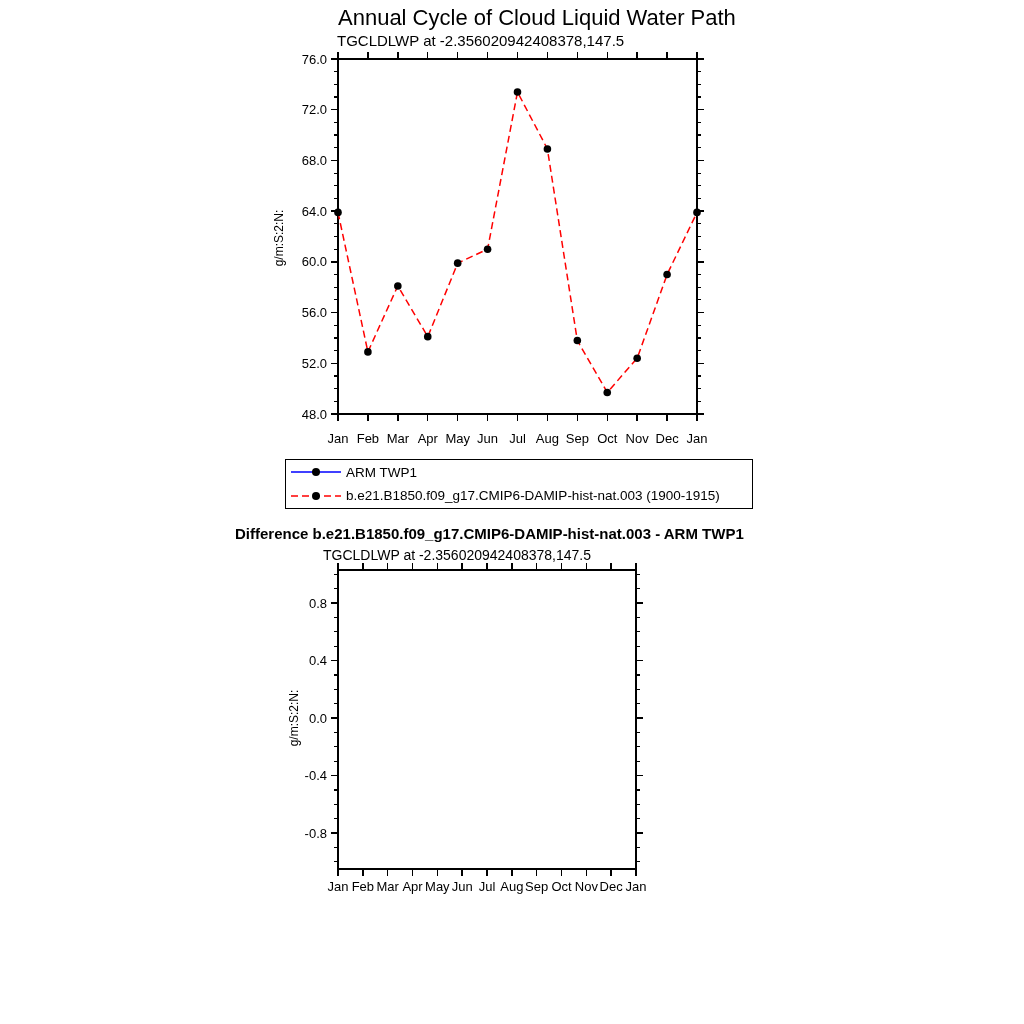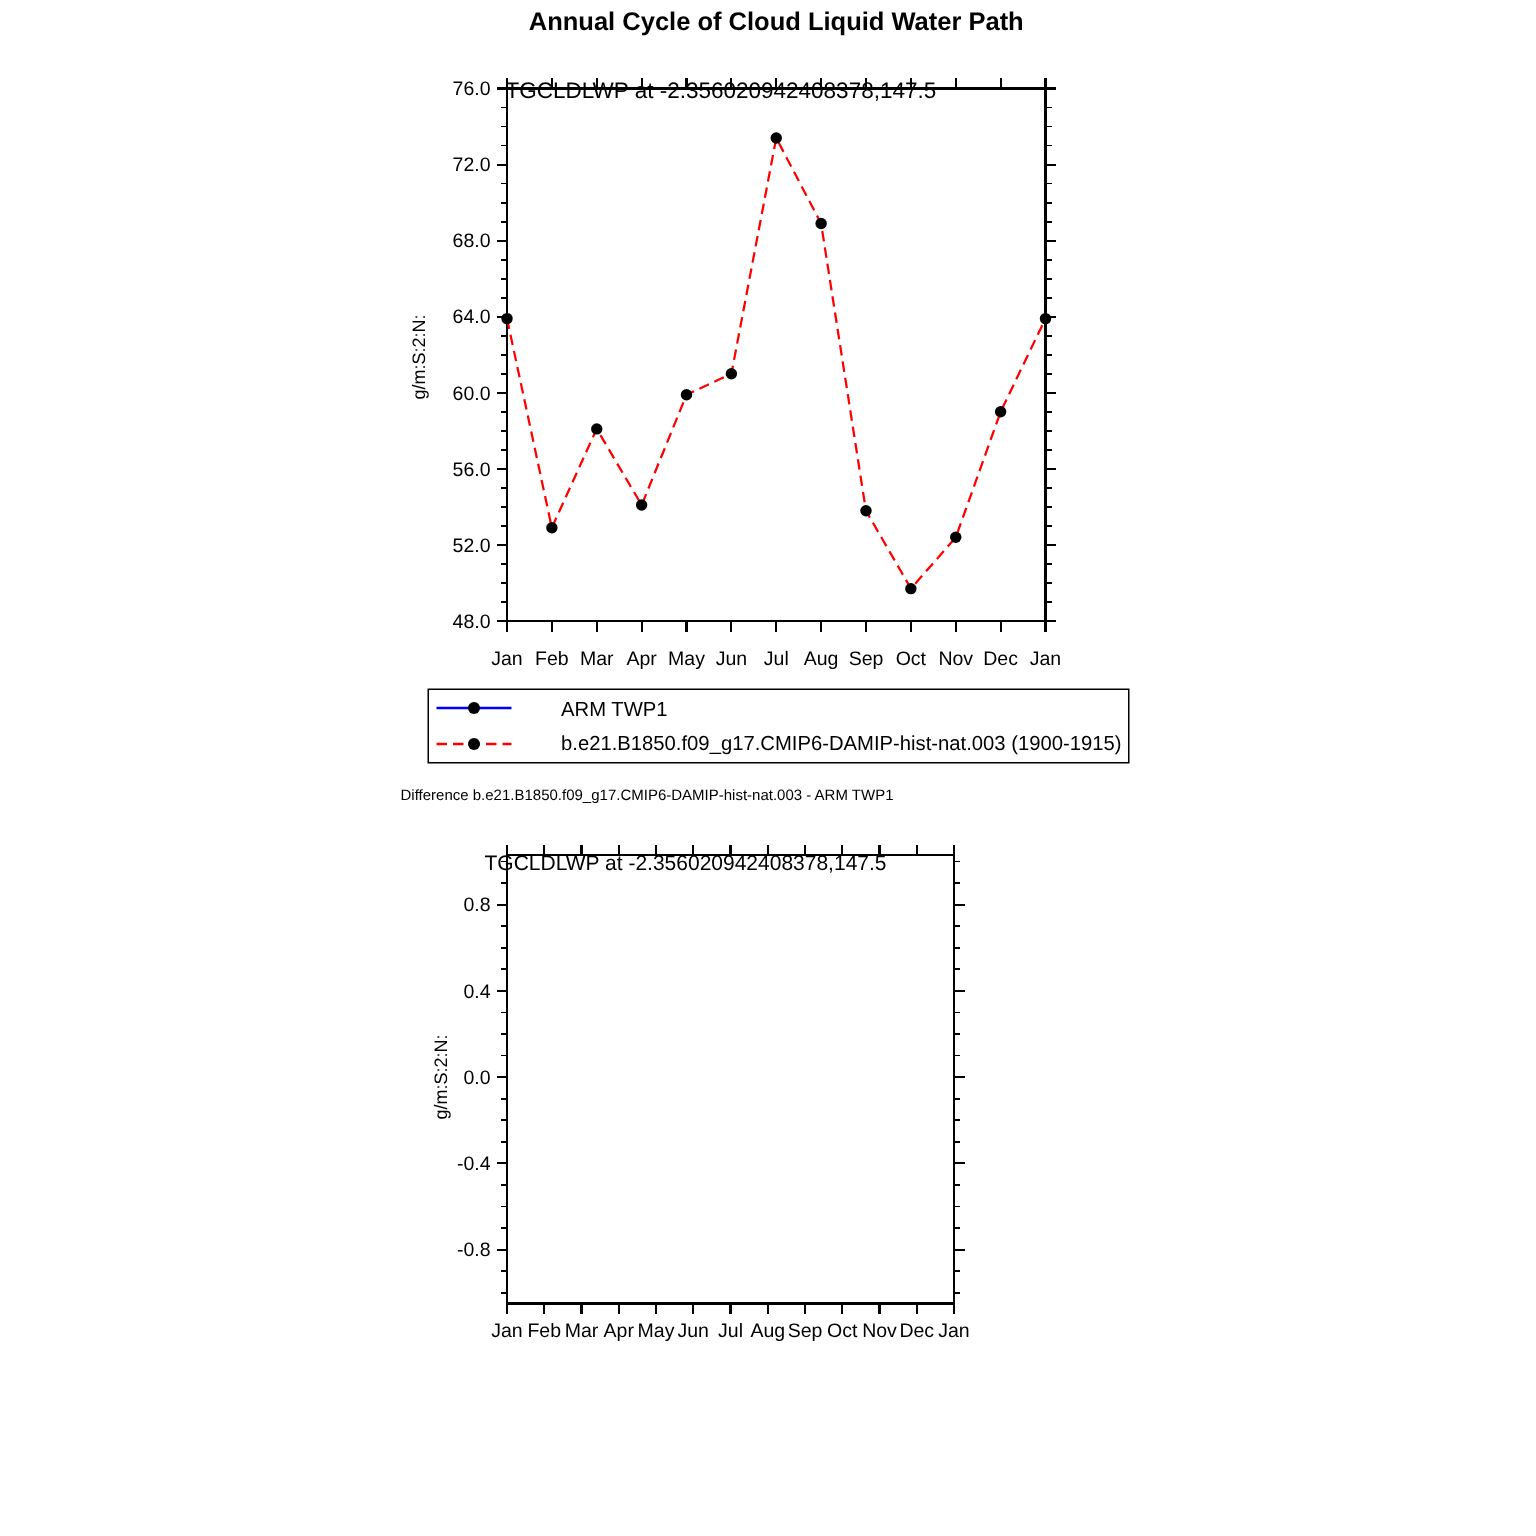--- a/index.html
+++ b/index.html
@@ -1,30 +1,30 @@
 <!DOCTYPE html>
 <html><head>
 <meta charset="utf-8">
 <style>
   * { margin: 0; padding: 0; box-sizing: border-box; }
   html, body { width: 1024px; height: 1024px; background: #ffffff; overflow: hidden; }
   body { position: relative; font-family: "Liberation Sans", sans-serif; color: #000; }
   .abs { position: absolute; white-space: nowrap; }
-  .title-main { font-weight: bold; font-size: 17px; }
-  .title-sub { font-size: 14px; margin-top: 20px; }
-  .title-diff { font-weight: normal; font-size: 10px; margin-left: 32px; }
+  .title-main { font-weight: normal; font-size: 22px; }
+  .title-sub { font-size: 14px; }
+  .title-diff { font-weight: bold; font-size: 15px; }
   .ylab { font-size: 12px; transform: translate(-50%, -50%) rotate(-90deg); }
   #plots { position: absolute; left: 0; top: 0; }
   #plots text { font-family: "Liberation Sans", sans-serif; font-size: 13px; fill: #000; }
   .legend-box {
     position: absolute; left: 285px; top: 459px; width: 468px; height: 50px;
     border: 1px solid #000; display: flex; flex-direction: column; justify-content: space-evenly;
     background: #fff;
   }
-  .legend-row { display: flex; align-items: center; height: 22px; gap: 28px; }
+  .legend-row { display: flex; align-items: center; height: 22px; }
   .legend-row svg { margin-left: 2px; flex: 0 0 auto; }
   .legend-label { font-size: 13.5px; margin-left: 2px; }
 </style>
 </head>
 <body>
 
 <svg id="plots" width="1024" height="1024">
     <g>
       <rect x="338" y="59" width="359" height="355" fill="none" stroke="#000000" stroke-width="1.6" shape-rendering="crispEdges"></rect>
       <g>

